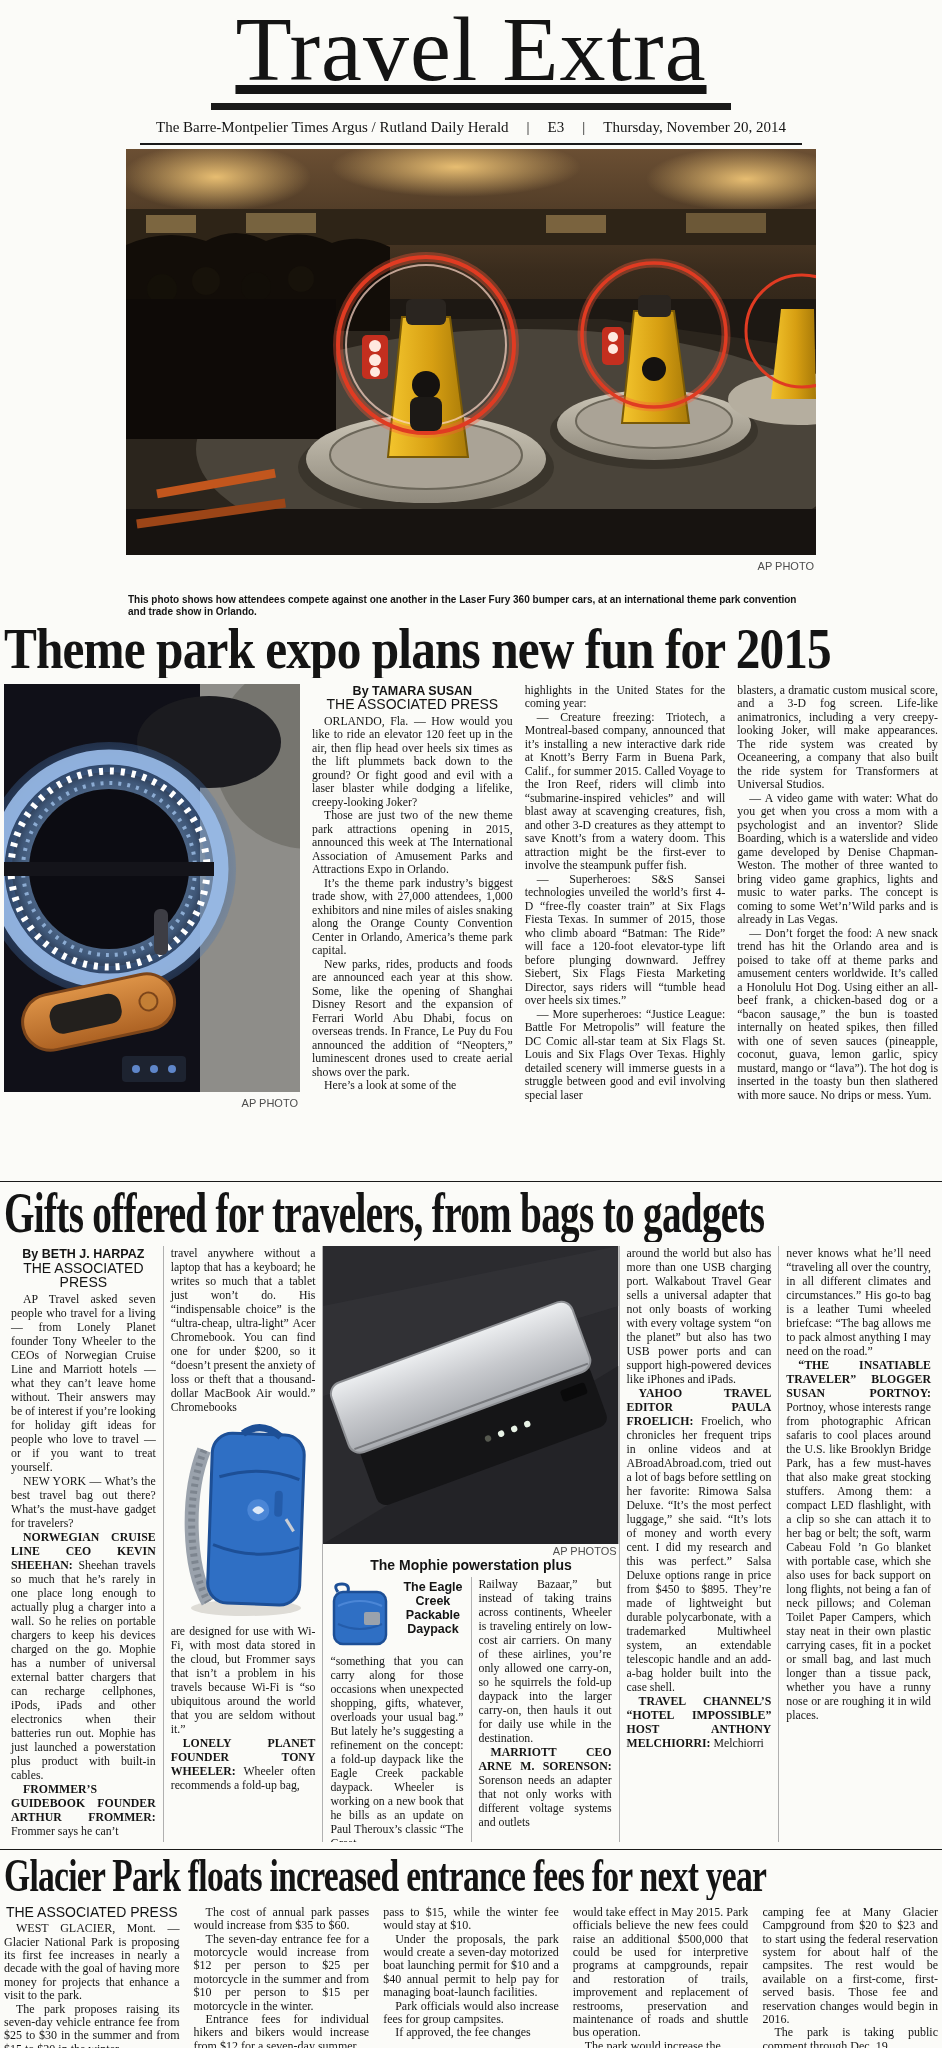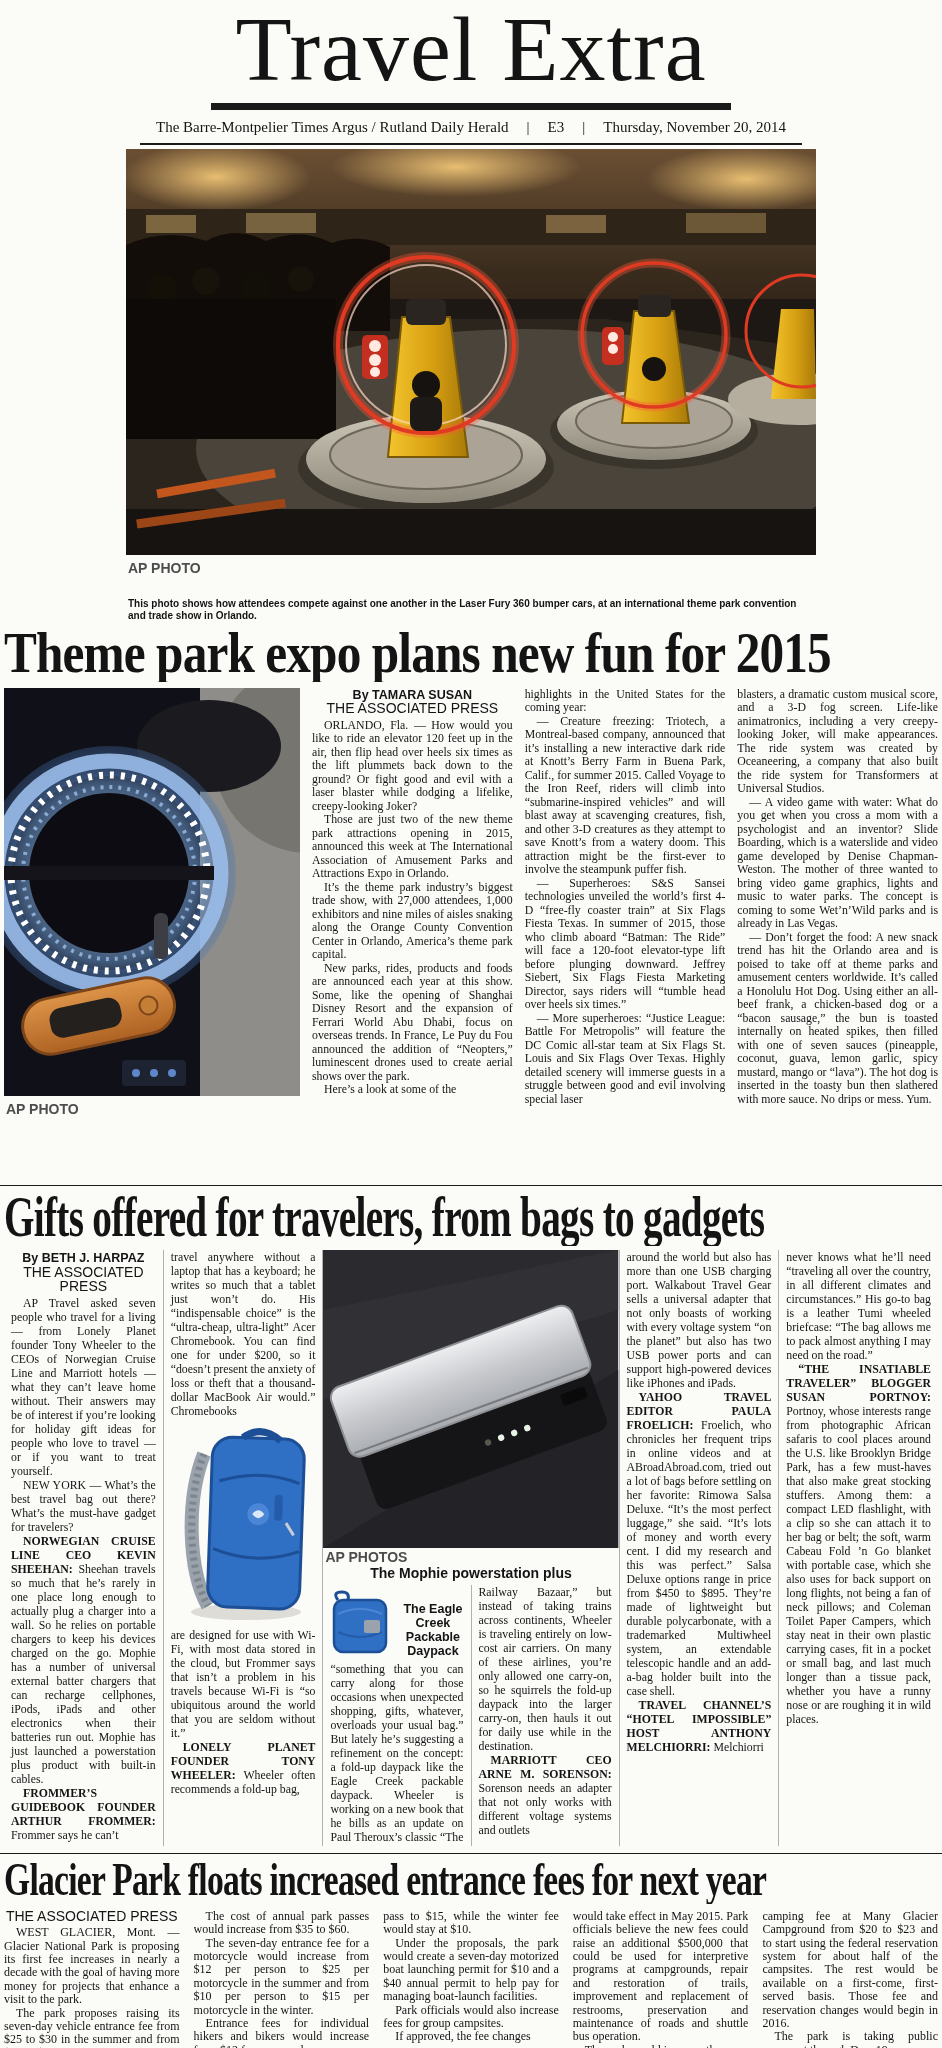--- a/index.html
+++ b/index.html
@@ -2,29 +2,29 @@
 <html><head>
 <meta charset="utf-8">
 <style>
   html,body { margin:0; padding:0; background:#9a9a9a; }
   .page { width:942px; height:2048px; margin:0 auto; background:#fbfbf8; overflow:hidden;
           font-family:"Liberation Serif", serif; color:#141414; position:relative; }
 
   
   .masthead { text-align:center; padding-top:6px; height:138px; }
   .mh-title { display:inline-block; font-size:92px; line-height:.95; font-weight:400;
-              letter-spacing:1px; border-bottom:7px solid #1a1a1a; padding:0 24px 10px; }
+              letter-spacing:1px; border-bottom:7px solid #1a1a1a; padding:0 24px 10px;text-decoration:underline; }
   .mh-sub { margin-top:9px; font-size:15px; }
   .mh-sub .bar { margin:0 18px; }
   .mh-rule { width:662px; margin:7px auto 0; border-top:2px solid #1a1a1a; }
 
   
   .photo-wrap { width:690px; margin:5px auto 0; }
-  .credit { font-family:"Liberation Sans",sans-serif; font-size:14px; color:#4d4d4d;
-            padding:1px 2px 0;font-weight:bold; }
+  .credit { font-family:"Liberation Sans",sans-serif; font-size:11px; color:#4d4d4d;
+            text-align:right; padding:1px 2px 0; }
   .caption { font-family:"Liberation Sans",sans-serif; font-weight:700; font-size:10px;
              line-height:1.18; padding:0 2px;margin-top:22px; }
 
   
   .headline-band { padding:3px 4px 0; overflow:hidden; white-space:nowrap; }
   .headline { font-weight:700; display:inline-block; transform-origin:0 60%;
               letter-spacing:-1px; line-height:1.02; }
   .h-theme   { font-size:56px; transform:scaleX(.88); }
   .h-gifts   { font-size:56px; transform:scaleX(.70); }
   .h-glacier { font-size:46px; transform:scaleX(.73); }
@@ -47,21 +47,21 @@
 
   .gifts-row { display:flex; padding:0 4px; height:596px; overflow:hidden; margin-top:4px; }
   .gcol { flex:1; padding:0 7px; border-right:1px solid #b0b0b0; overflow:hidden;
           font-size:11.8px; line-height:14px; text-align:justify; }
   .gcol.last { border-right:none; }
   .gmid { flex:2.04; border-right:1px solid #b0b0b0; display:flex; flex-direction:column; overflow:hidden; }
   .gmid-cols { display:flex; flex:1; overflow:hidden; }
   .gmid-cols .inner-l { border-right:1px solid #b0b0b0; }
   .gmid-cols .inner-r { border-right:none; }
   .bp-wrap { text-align:center; margin:4px 0 3px; }
-  .eagle { display:flex; align-items:flex-end; gap:14px; margin:3px 0 4px; }
+  .eagle { display:flex; align-items:flex-start; gap:14px; margin:3px 0 4px; }
   .eagle-head { font-family:"Liberation Sans",sans-serif; font-weight:700; font-size:12.5px;
                 line-height:1.12; text-align:center; flex:1; }
   .m-cap { font-family:"Liberation Sans",sans-serif; font-weight:700; font-size:14px;
            text-align:center; margin:0 0 4px; }
 
   .glacier-row { display:flex; gap:14px; padding:0 4px; margin-top:6px; height:160px; overflow:hidden; }
   .glcol { flex:1; overflow:hidden; font-size:12px; line-height:13.4px; text-align:justify; }
 </style>
 </head>
 <body>

